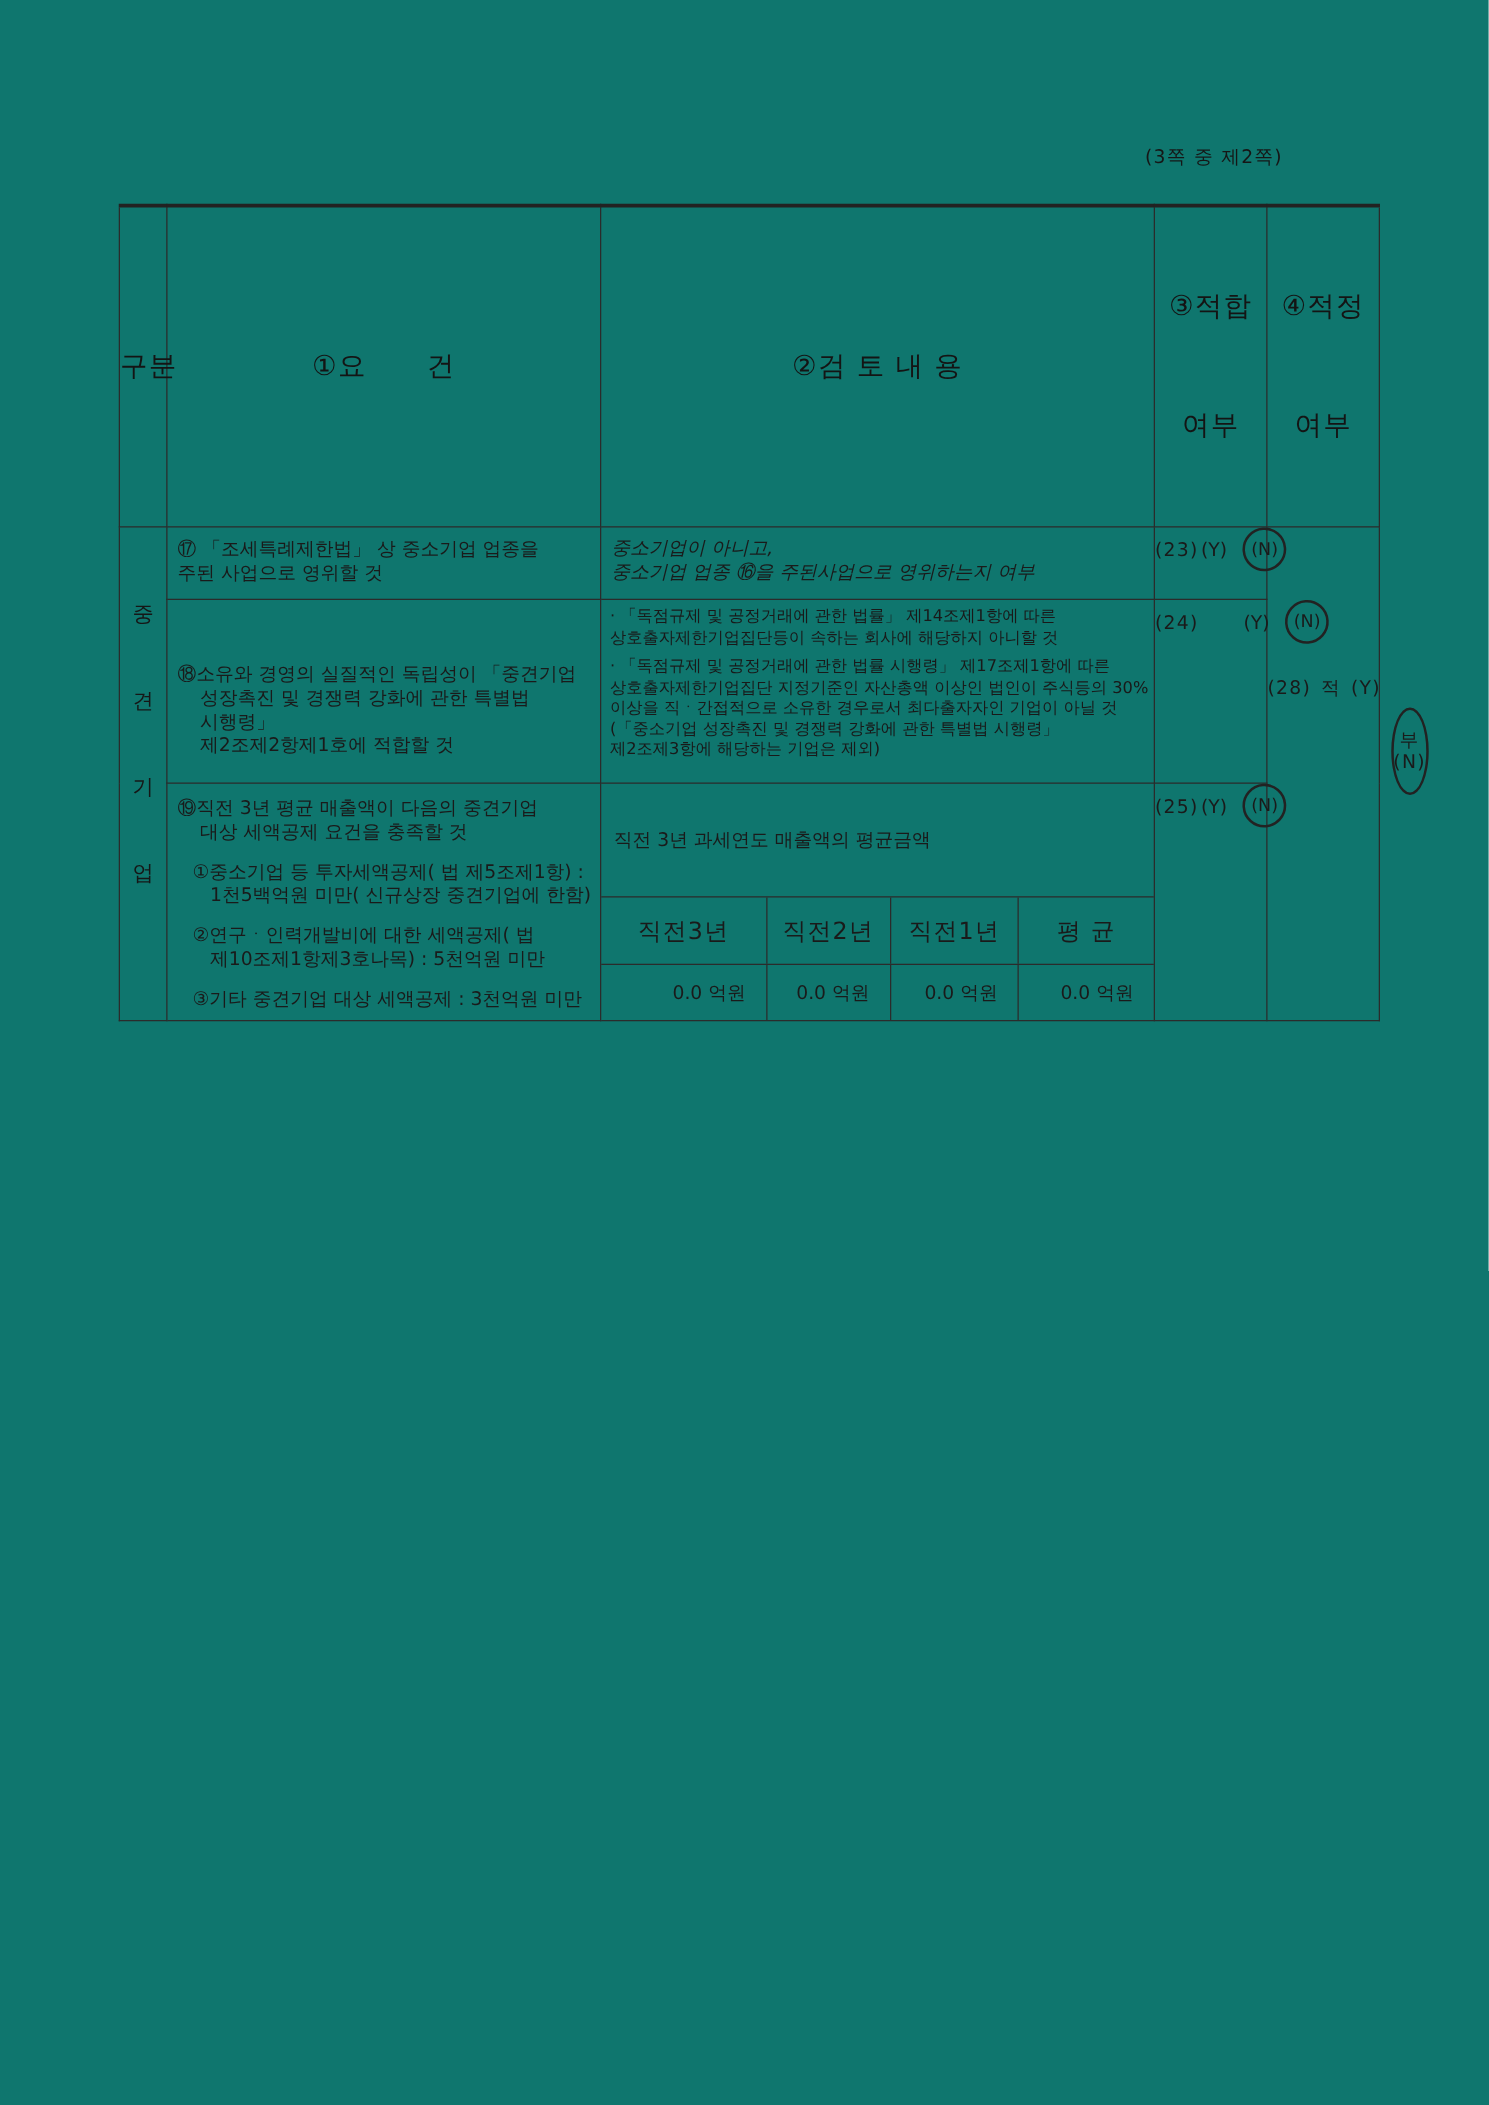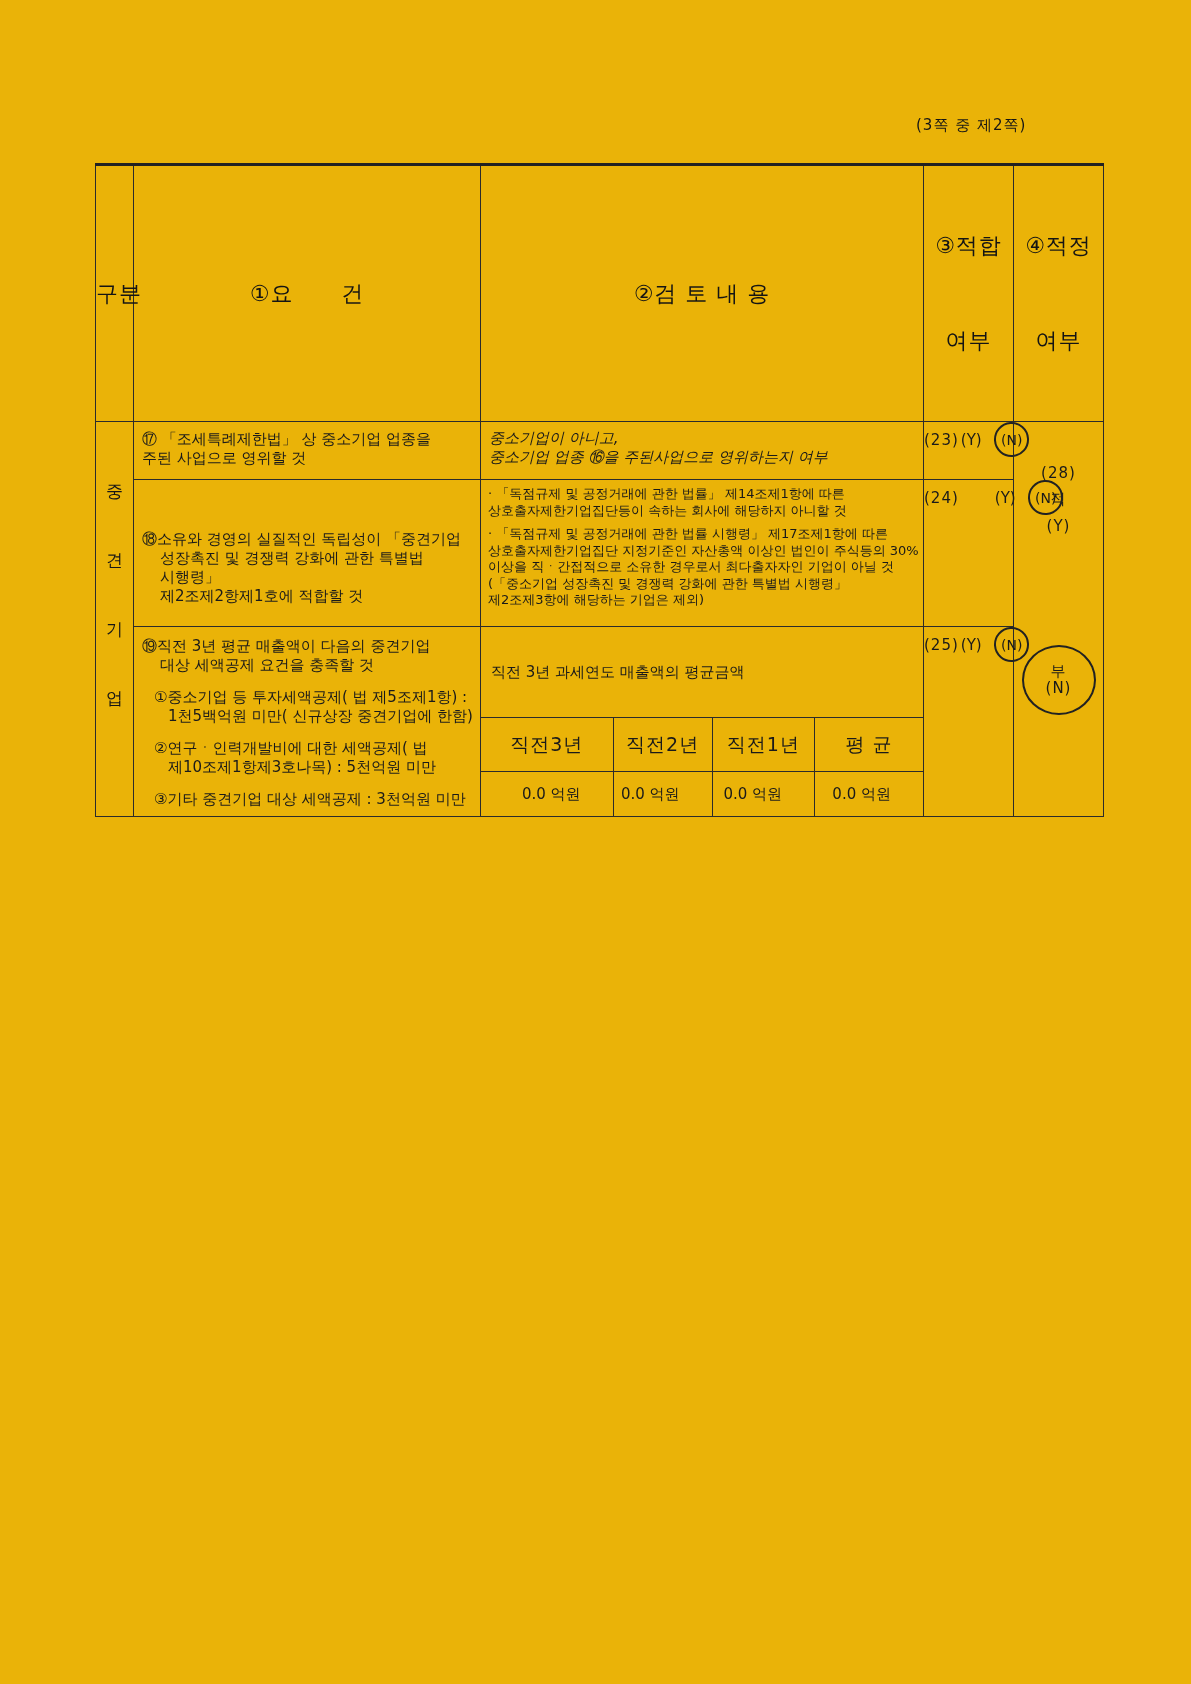--- a/index.html
+++ b/index.html
@@ -5,21 +5,21 @@
   * { margin:0; padding:0; box-sizing:border-box; }
   html,body { background:#ffffff; }
   body {
     font-family:"DejaVu Sans","Liberation Sans",sans-serif;
     color:#1c1c1c;
     -webkit-font-smoothing:antialiased;
   }
   .page {
     position:relative;
     width:1191px; height:1684px;
-    background:#eab308;
+    background:#0f766e;
     overflow:hidden;
   }
   .page-note {
     position:absolute; top:116px; left:916px;
     font-size:15px; letter-spacing:1px; color:#161616;
     white-space:pre;
   }
   table.main {
     position:absolute; left:95px; top:163px;
     width:1008px; height:440px;
@@ -68,21 +68,21 @@
     display:inline-flex; align-items:center; justify-content:center;
     width:35px; height:35px;
     border:2.2px solid #222; border-radius:50%;
     font-size:14px; transform:rotate(-4deg);
   }
   .circle-n span { transform:rotate(4deg); }
 
   
   td.adeq-cell { vertical-align:top; }
   .adeq-inner {
-    display:flex; flex-direction:column; align-items:center;
+    display:flex; align-items:center;
     padding-top:42px; gap:8px; font-size:15px; letter-spacing:1px;
   }
   .adeq-fail {
     margin-top:102px;
     width:74px; height:70px;
     border:2.4px solid #222; border-radius:50%;
     display:flex; flex-direction:column; align-items:center; justify-content:center;
     line-height:1.15; font-size:15px;
   }
 
@@ -95,21 +95,21 @@
   .subrow { display:flex; border-top:1.4px solid #2b2b2b; }
   .subrow > div { border-right:1.2px solid #2b2b2b; }
   .subrow > div:last-child { border-right:none; }
   .sc1 { width:30%; } .sc2 { width:22.4%; } .sc3 { width:23.2%; } .sc4 { width:24.4%; }
   .subhead > div {
     height:53px; display:flex; align-items:center; justify-content:center;
     font-size:19px; letter-spacing:1px; white-space:pre;
   }
   .subvals > div {
     height:44px; display:flex; align-items:center; justify-content:flex-end;
-    padding-right:32px; font-size:15px; white-space:pre;
+    padding-right:16px; font-size:15px; white-space:pre;
   }
 </style>
 </head>
 <body>
 
 <div class="page">
 
   <div class="page-note">(3쪽 중 제2쪽)</div>
 
   <table class="main">

